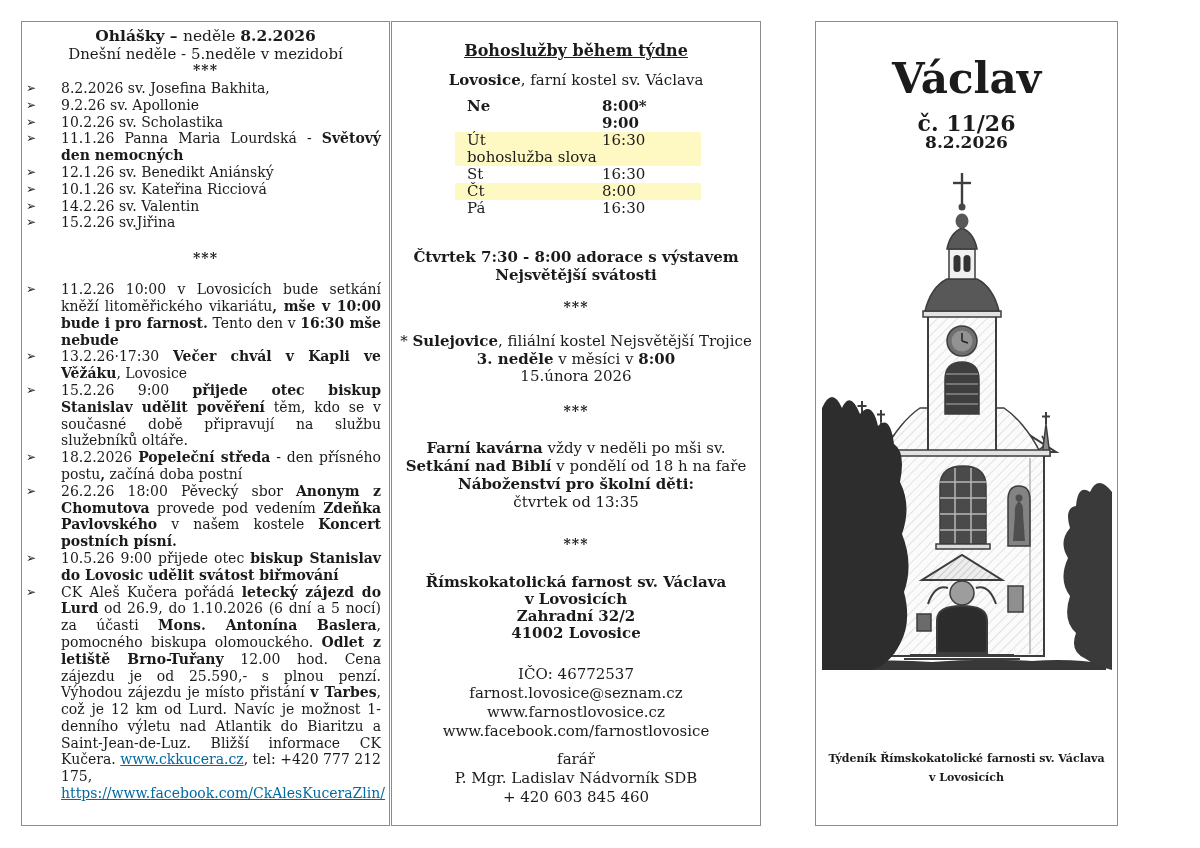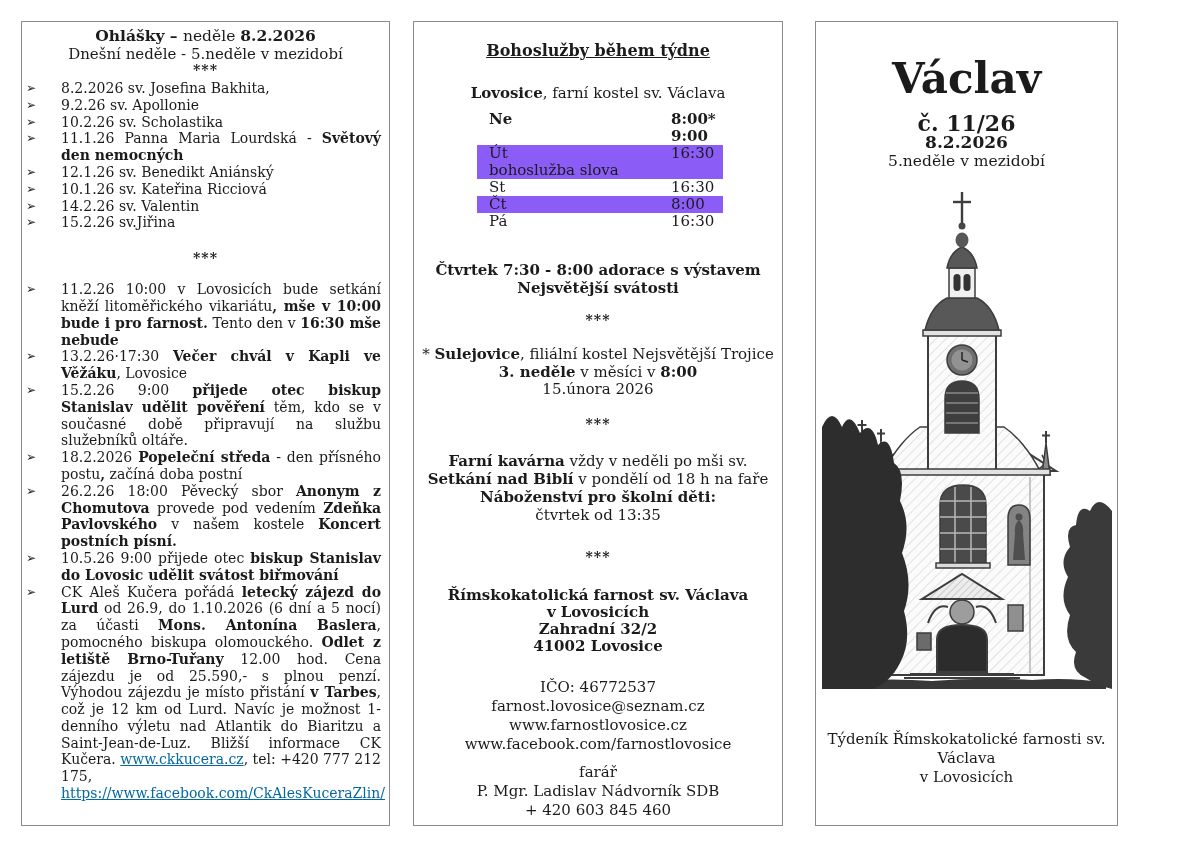--- a/index.html
+++ b/index.html
@@ -1,60 +1,60 @@
 <!DOCTYPE html>
 <html><head>
 <meta charset="utf-8">
 <style>
   html,body{margin:0;padding:0;width:1200px;height:848px;background:#ffffff;overflow:hidden;}
   body{font-family:"DejaVu Serif", serif;color:#1b1b1b;position:relative;}
   .panel{position:absolute;top:21px;height:805px;background:#fff;border:1px solid #8b8b8b;box-sizing:border-box;overflow:hidden;}
   #panel-left{left:21px;width:369px;}
-  #panel-middle{left:413px;width:370px;}
+  #panel-middle{left:391px;width:370px;}
   #panel-right{left:815px;width:303px;}
   .b{font-weight:bold;}
   .lnk{color:#0369a1;text-decoration:underline;cursor:pointer;}
   .sep{text-align:center;font-weight:bold;font-size:14px;line-height:15px;letter-spacing:1px;}
 
   
   .lp-head{padding-top:5px;text-align:center;font-size:15.5px;line-height:18px;}
   .lp-subtitle{font-size:15px;}
   .lp-list{padding:2px 8px 0 39px;font-size:14px;line-height:16.8px;}
   .li{position:relative;text-align:justify;}
   .blt{position:absolute;left:-35px;top:0;font-size:12px;font-family:"DejaVu Sans",sans-serif;color:#222;}
   .sep-mid{margin-top:20px;}
   .lp-list.ann{padding-top:15px;}
 
   
   #panel-middle{text-align:center;font-size:15px;line-height:17px;}
   .mp-heading{margin-top:20px;font-size:16px;font-weight:bold;text-decoration:underline;}
-  .mp-location{margin-top:26px;}
+  .mp-location{margin-top:13px;}
   .mp-table{width:246px;margin:9px 0 0 63px;text-align:left;}
-  .t-row{display:flex;align-items:flex-start;gap:47px;}
-  .t-row.shade{background:#8b5cf6;}
+  .t-row{display:flex;align-items:flex-start;}
+  .t-row.shade{background:#fef9c3;}
   .t-day{width:147px;padding-left:12px;box-sizing:border-box;}
   .t-time{flex:1;}
   .mp-adoration{margin-top:31px;font-weight:bold;line-height:18px;}
   .mp-sep1{margin-top:16px;}
   .mp-sulejovice{margin-top:18px;line-height:17.5px;}
   .mp-sep2{margin-top:18px;}
   .mp-community{margin-top:20px;line-height:18px;}
   .mp-sep3{margin-top:26px;}
   .mp-parish{margin-top:22px;font-weight:bold;line-height:17px;}
   .mp-contacts{margin-top:23px;line-height:19px;}
   .mp-priest{margin-top:9px;line-height:19px;}
 
   
   #panel-right{text-align:center;}
   .rp-title{margin-top:34px;font-size:42px;line-height:46px;font-weight:bold;}
   .rp-issue{margin-top:12px;font-size:22px;line-height:19px;font-weight:bold;}
   .rp-date{font-size:17px;line-height:19px;font-weight:bold;}
   .rp-sunday{font-size:15.5px;line-height:19px;}
   .rp-church{margin-top:4px;}
-  .rp-footer{position:absolute;left:0;right:0;bottom:38px;font-weight:normal;font-size:15px;line-height:19px;}
+  .rp-footer{position:absolute;left:0;right:0;bottom:38px;font-weight:bold;font-size:11px;line-height:19px;}
 </style>
 </head>
 <body>
 
 <div class="panel" id="panel-left">
   <div class="lp-head">
     <div class="lp-title"><span class="b">Ohlášky – </span><span>neděle </span><span class="b">8.2.2026</span></div>
     <div class="lp-subtitle">Dnešní neděle - 5.neděle v mezidobí</div>
     <div class="sep">***</div>
   </div>
@@ -158,21 +158,20 @@
     <div>farář</div>
     <div>P. Mgr. Ladislav Nádvorník SDB</div>
     <div>+ 420 603 845 460</div>
   </div>
 </div>
 
 <div class="panel" id="panel-right">
   <div class="rp-title">Václav</div>
   <div class="rp-issue">č. 11/26</div>
   <div class="rp-date">8.2.2026</div>
-  <div class="rp-sunday">5.neděle v mezidobí</div>
 
   <div class="rp-church">
     <svg width="290" height="514" viewBox="0 0 290 514">
       <defs>
         <pattern id="ht" width="7" height="7" patternUnits="userSpaceOnUse" patternTransform="rotate(45)">
           <rect width="7" height="7" fill="#fbfbfb"></rect>
           <line x1="0" y1="0" x2="0" y2="7" stroke="#cdcdcd" stroke-width="1.1"></line>
         </pattern>
         <pattern id="ht2" width="5" height="5" patternUnits="userSpaceOnUse" patternTransform="rotate(45)">
           <rect width="5" height="5" fill="#ededed"></rect>

